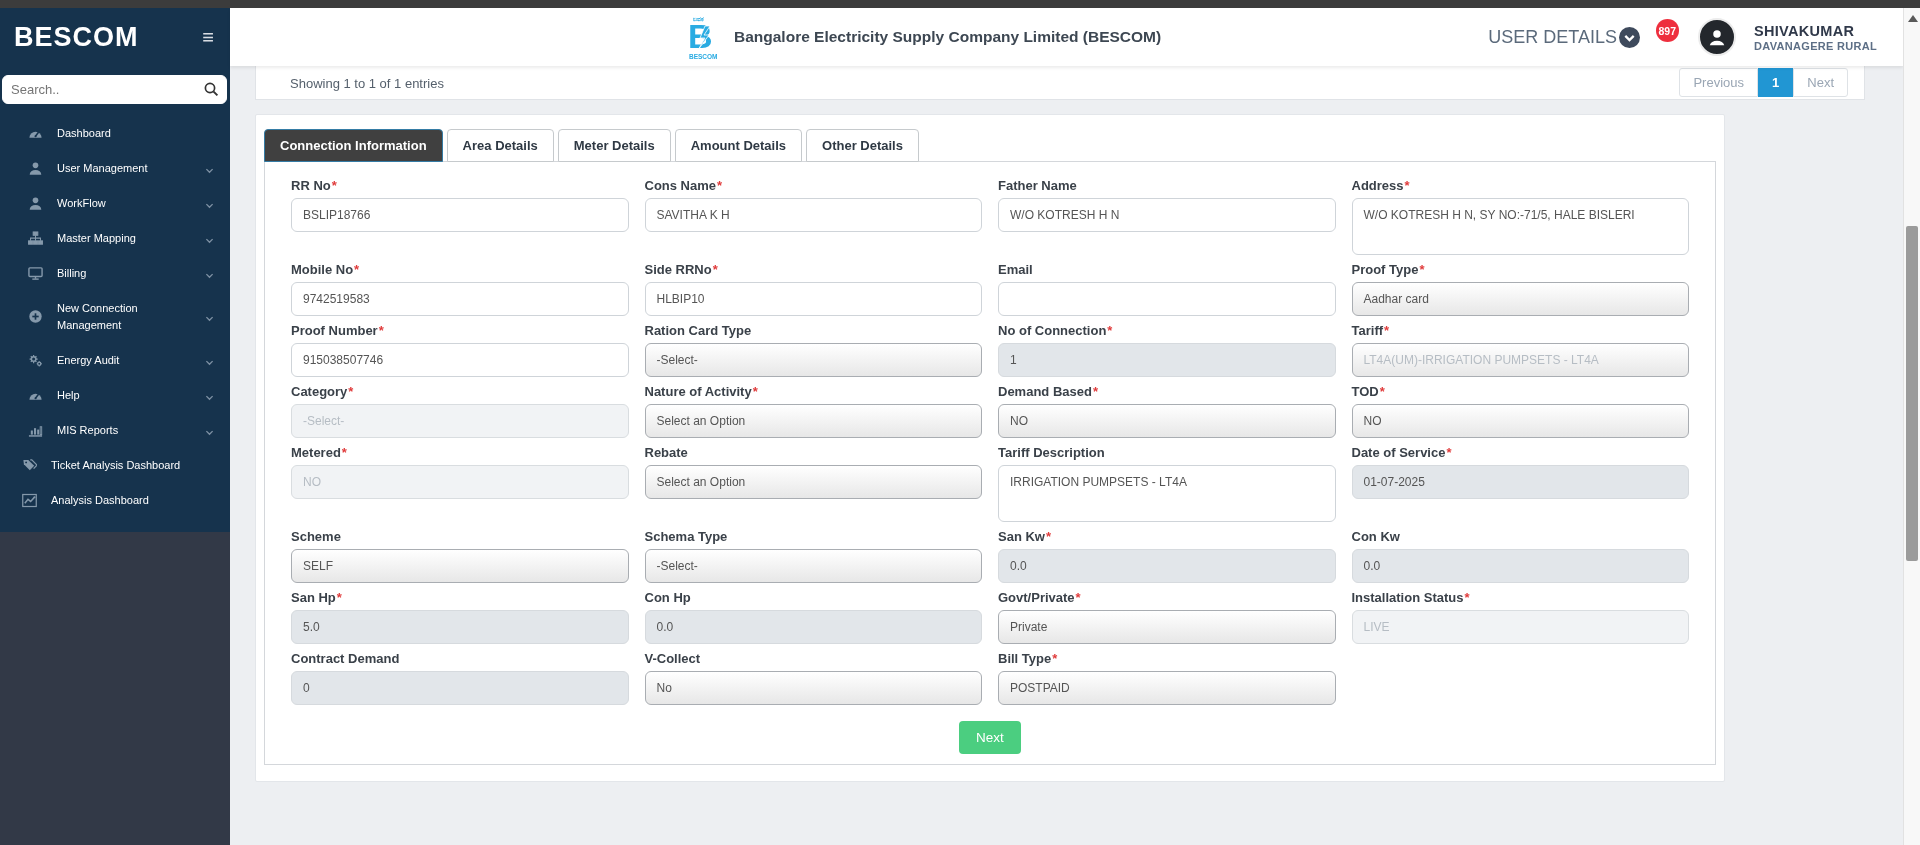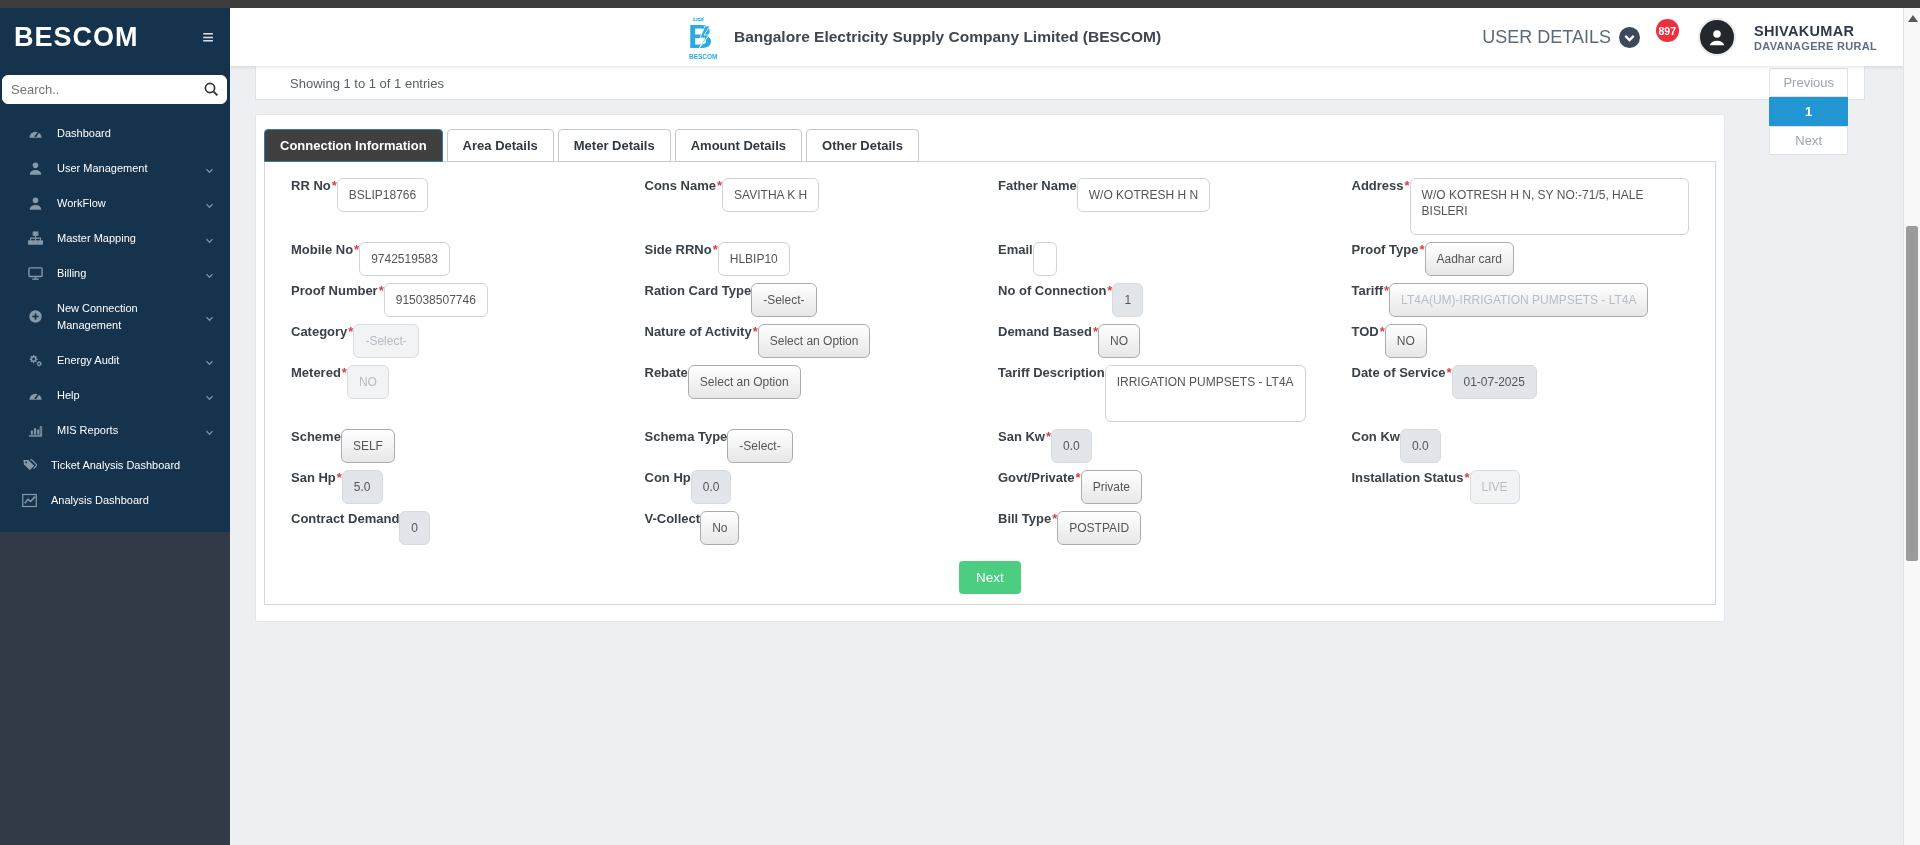--- a/index.html
+++ b/index.html
@@ -33,51 +33,51 @@
   .nav-item.compact { padding-left:22px; }
   .sidebar .filler { flex:1; background:#323947; margin-top:14px; }
 
   
   .main { flex:1; display:flex; flex-direction:column; background:#edeff2; position:relative; }
   .header { height:58px; background:#fff; display:flex; align-items:center; box-shadow:0 2px 3px rgba(0,0,0,.08); position:relative; z-index:10; padding:0 26px; }
   .header-center { display:flex; align-items:center; margin-left:430px; gap:10px; }
   .org-logo { width:38px; height:46px; flex:0 0 38px; }
   .org-name { font-size:15.5px; font-weight:bold; color:#3d4752; }
   .header-right { margin-left:auto; display:flex; align-items:center; gap:26px; }
-  .user-details { display:flex; align-items:center; gap:8px; color:#5b6a7b; font-size:18px; cursor:pointer; }
+  .user-details { display:flex; align-items:center; gap:2px; color:#5b6a7b; font-size:18px; cursor:pointer; }
   .circle-chev { width:21px; height:21px; color:#3e4a5c; }
   .bell-wrap { position:relative; cursor:pointer; margin-right:6px; }
   .bell-wrap .bell { width:26px; height:27px; color:#3f4a5c; }
   .badge { position:absolute; top:-9px; right:-13px; min-width:23px; height:23px; border-radius:50%; background:#ee2f3e; color:#fff; font-size:10.5px; font-weight:bold; display:flex; align-items:center; justify-content:center; padding:0 3px; }
   .avatar { width:38px; height:38px; border-radius:50%; background:#23272c; border:2px solid #ececec; display:flex; align-items:center; justify-content:center; }
   .avatar svg { width:22px; height:22px; }
   .user-block { display:flex; align-items:center; gap:18px; cursor:pointer; }
   .user-text .uname { font-size:14.5px; font-weight:bold; color:#30394a; letter-spacing:.3px; }
   .user-text .uloc { font-size:11px; font-weight:bold; color:#5d6f86; letter-spacing:.3px; margin-top:1px; }
 
   .body { flex:1; position:relative; overflow:hidden; }
 
   
   .table-card-bottom { margin:0 38px 0 25px; background:#fff; border:1px solid #e0e3e7; border-top:none; height:80px; position:relative; margin-top:-46px; padding-top:46px; }
   .showing-text { padding:10px 0 0 34px; font-size:13px; color:#55606c; }
-  .pagination { position:absolute; right:16px; top:48px; display:flex;flex-direction:column; }
+  .pagination { position:absolute; right:16px; top:48px; display:flex; }
   .page-btn { border:1px solid #dee2e6; background:#fff; color:#9aa6b4; font-size:13px; padding:6px 13px; cursor:pointer; font-family:"Liberation Sans",sans-serif; }
   .page-btn.prev { border-radius:3px 0 0 3px; }
   .page-btn.next { border-radius:0 3px 3px 0; }
   .page-btn.active { background:#2196d3; border-color:#2196d3; color:#fff; font-weight:bold; }
 
   
   .form-card { margin:14px 0 0 25px; width:1470px; background:#fff; border:1px solid #e3e6ea; border-radius:2px; padding:8px 8px 16px 8px; }
   .tabs-row { display:flex; gap:4px; padding:6px 0 0 0; position:relative; z-index:2; }
   .tab { border:1px solid #c6cacd; background:#fff; color:#2f3944; font-size:13px; font-weight:bold; padding:8px 15px; border-radius:4px 4px 0 0; cursor:pointer; font-family:"Liberation Sans",sans-serif; }
   .tab.active { background:#404040; border-color:#357ca5; color:#fff; }
   .tab-panel { border:1px solid #d4d7db; margin-top:-1px; padding:16px 26px 10px 26px; }
 
   .form-grid { display:grid; grid-template-columns:repeat(4,1fr); column-gap:16px; row-gap:7px; }
-  .field { display:flex; flex-direction:row; align-items:stretch; }
+  .field { display:flex; flex-direction:column; align-items:stretch; }
   .field .flabel { font-size:13px; font-weight:bold; color:#3a4149; margin-bottom:5px; }
   .field .req { color:#e03b3b; margin-left:1px; }
   .ctl { height:34px; border-radius:6px; font-size:12px; display:flex; align-items:center; padding:0 11px; color:#555; overflow:hidden; white-space:nowrap; }
   .ctl-input { background:#fff; border:1px solid #cfd4d9; }
   .ctl-select { background:linear-gradient(#ffffff,#e7e7e7); border:1px solid #a9adb2; }
   .ctl-flat { background:#e2e6ea; border:1px solid #d6dade; }
   .ctl-muted { background:#f1f3f5; border:1px solid #d9dde0; }
   .ctl-textarea { background:#fff; border:1px solid #cfd4d9; height:57px; align-items:flex-start; padding-top:8px; white-space:normal; line-height:16px; }
   .ctl .val.is-muted { color:#b6bdc4; }
   .next-row { display:flex; justify-content:center; margin-top:16px; }

